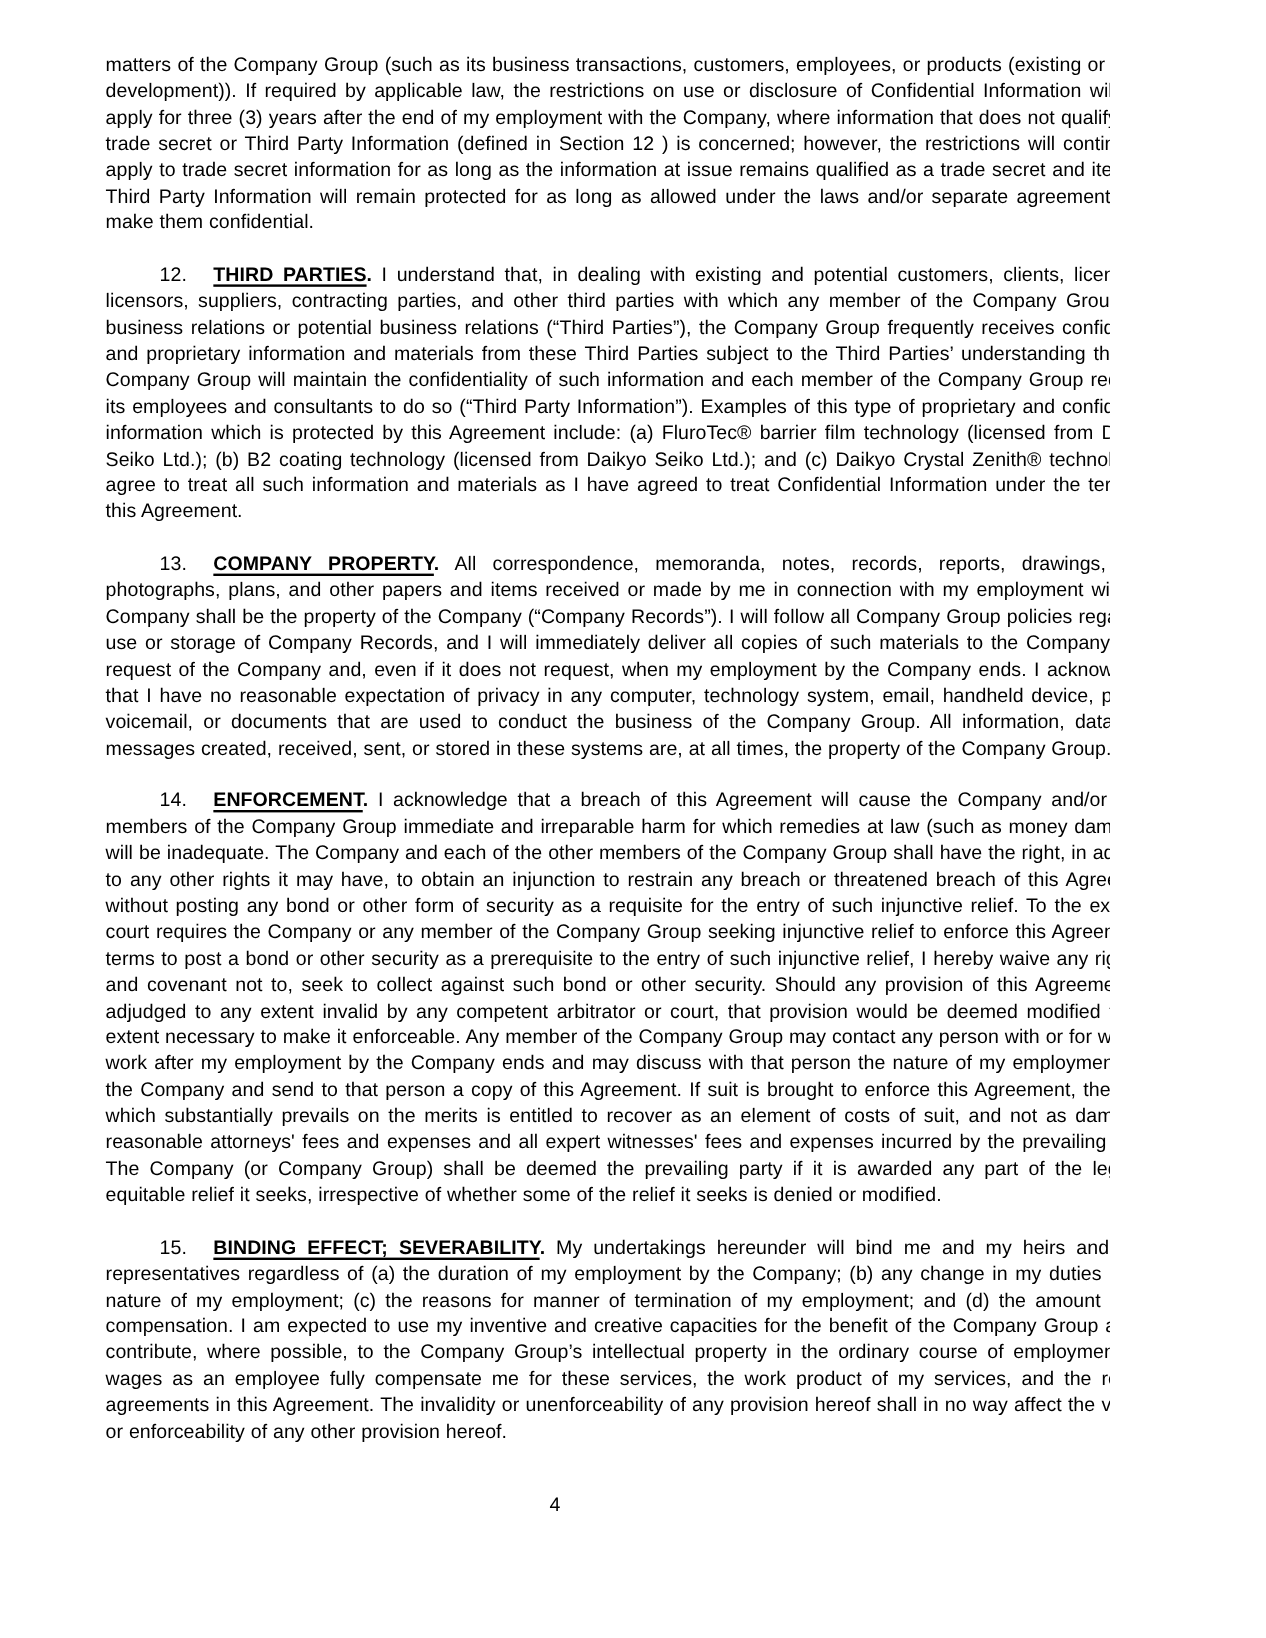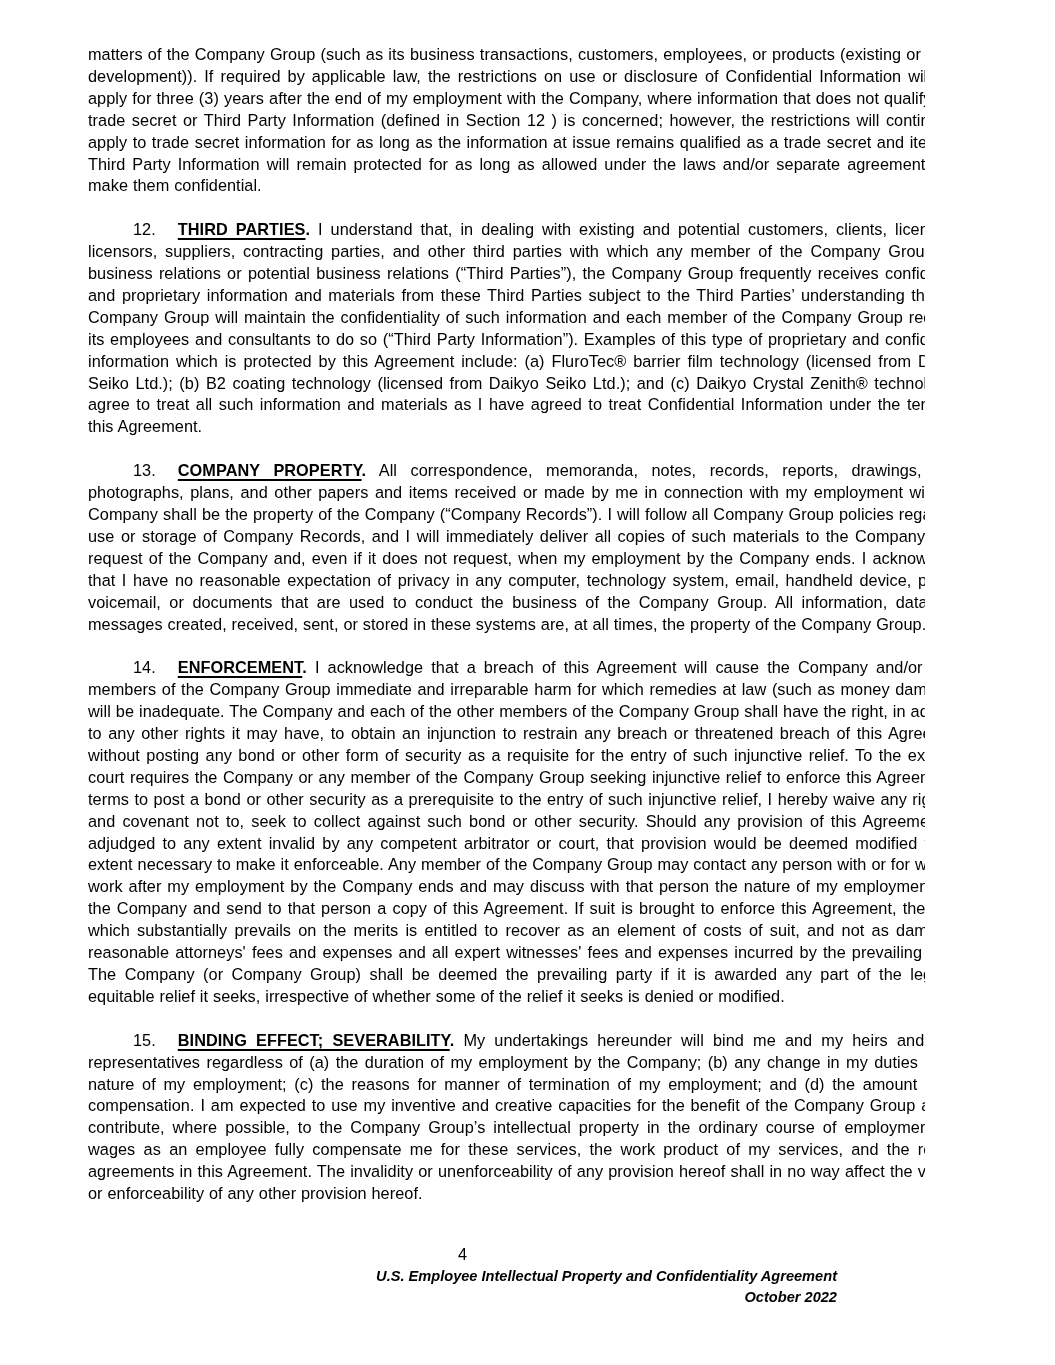--- a/index.html
+++ b/index.html
@@ -82,18 +82,14 @@
     <p class="para section"><span class="sec-num">13.</span><span class="sec-heading">COMPANY PROPERTY</span><span class="sec-dot">.</span><span>  All correspondence, memoranda, notes, records, reports, drawings, lists, photographs, plans, and other papers and items received or made by me in connection with my employment with the Company shall be the property of the Company (“Company Records”).  I will follow all Company Group policies regarding use or storage of Company Records, and I will immediately deliver all copies of such materials to the Company upon request of the Company and, even if it does not request, when my employment by the Company ends. I acknowledge that I have no reasonable expectation of privacy in any computer, technology system, email, handheld device, phone, voicemail, or documents that are used to conduct the business of the Company Group. All information, data, and messages created, received, sent, or stored in these systems are, at all times, the property of the Company Group.</span></p>
 
     <p class="para section"><span class="sec-num">14.</span><span class="sec-heading">ENFORCEMENT</span><span class="sec-dot">.</span><span>   I acknowledge that a breach of this Agreement will cause the Company and/or other members of the Company Group immediate and irreparable harm for which remedies at law (such as money damages) will be inadequate.  The Company and each of the other members of the Company Group shall have the right, in addition to any other rights it may have, to obtain an injunction to restrain any breach or threatened breach of this Agreement without posting any bond or other form of security as a requisite for the entry of such injunctive relief.  To the extent a court requires the Company or any member of the Company Group seeking injunctive relief to enforce this Agreement’s terms to post a bond or other security as a prerequisite to the entry of such injunctive relief, I hereby waive any right to, and covenant not to, seek to collect against such bond or other security.  Should any provision of this Agreement be adjudged to any extent invalid by any competent arbitrator or court, that provision would be deemed modified to the extent necessary to make it enforceable. Any member of the Company Group may contact any person with or for whom I work after my employment by the Company ends and may discuss with that person the nature of my employment with the Company and send to that person a copy of this Agreement.  If suit is brought to enforce this Agreement, the party which substantially prevails on the merits is entitled to recover as an element of costs of suit, and not as damages, reasonable attorneys' fees and expenses and all expert witnesses' fees and expenses incurred by the prevailing party. The Company (or Company Group) shall be deemed the prevailing party if it is awarded any part of the legal or equitable relief it seeks, irrespective of whether some of the relief it seeks is denied or modified.</span></p>
 
     <p class="para section"><span class="sec-num">15.</span><span class="sec-heading">BINDING EFFECT; SEVERABILITY</span><span class="sec-dot">.</span><span>   My undertakings hereunder will bind me and my heirs and legal representatives regardless of (a) the duration of my employment by the Company; (b) any change in my duties or the nature of my employment; (c) the reasons for manner of termination of my employment; and (d) the amount of my compensation. I am expected to use my inventive and creative capacities for the benefit of the Company Group and to contribute, where possible, to the Company Group’s intellectual property in the ordinary course of employment.  My wages as an employee fully compensate me for these services, the work product of my services, and the related agreements in this Agreement. The invalidity or unenforceability of any provision hereof shall in no way affect the validity or enforceability of any other provision hereof.</span></p>
 
   </div>
 
   <div class="footer-area">
     <p class="page-number">4</p>
-    <div class="footer-lines">
-      <div>U.S. Employee Intellectual Property and Confidentiality Agreement</div>
-      <div>October 2022</div>
-    </div>
   </div>
 </div>
 
 </body></html>

